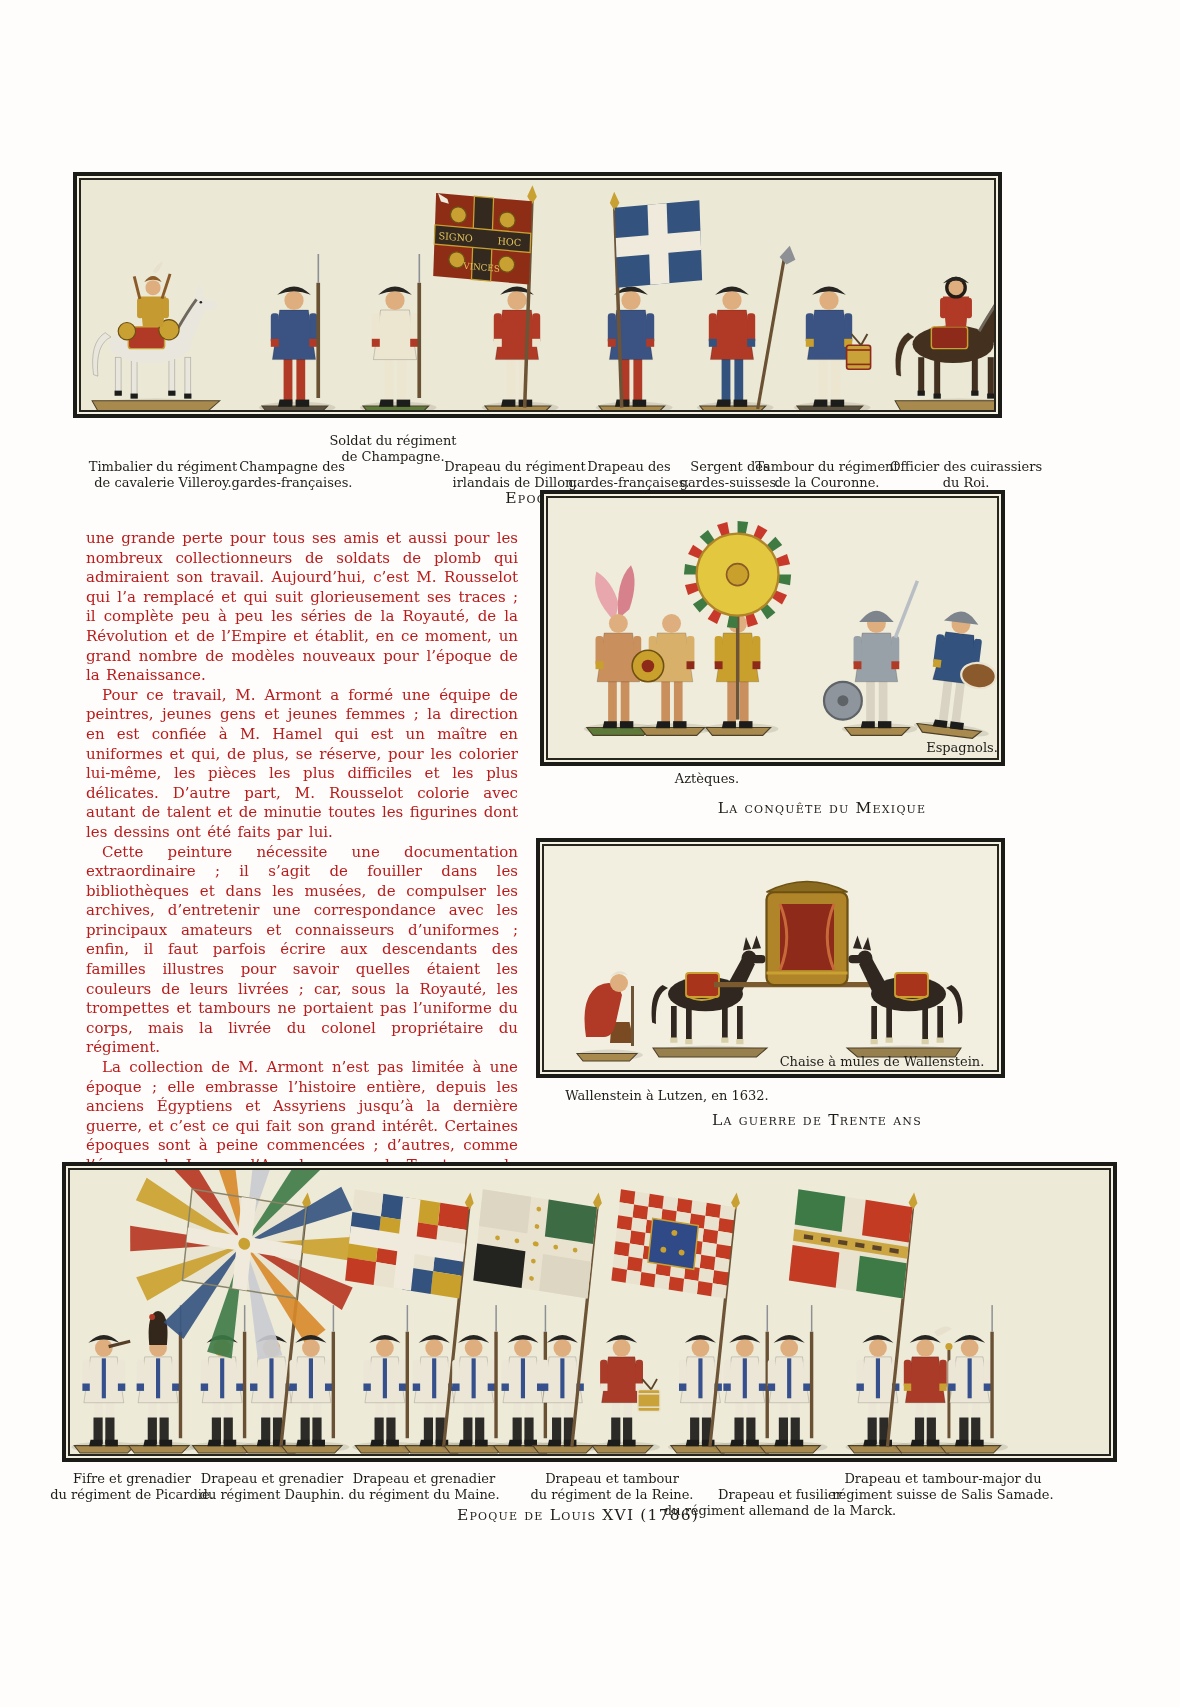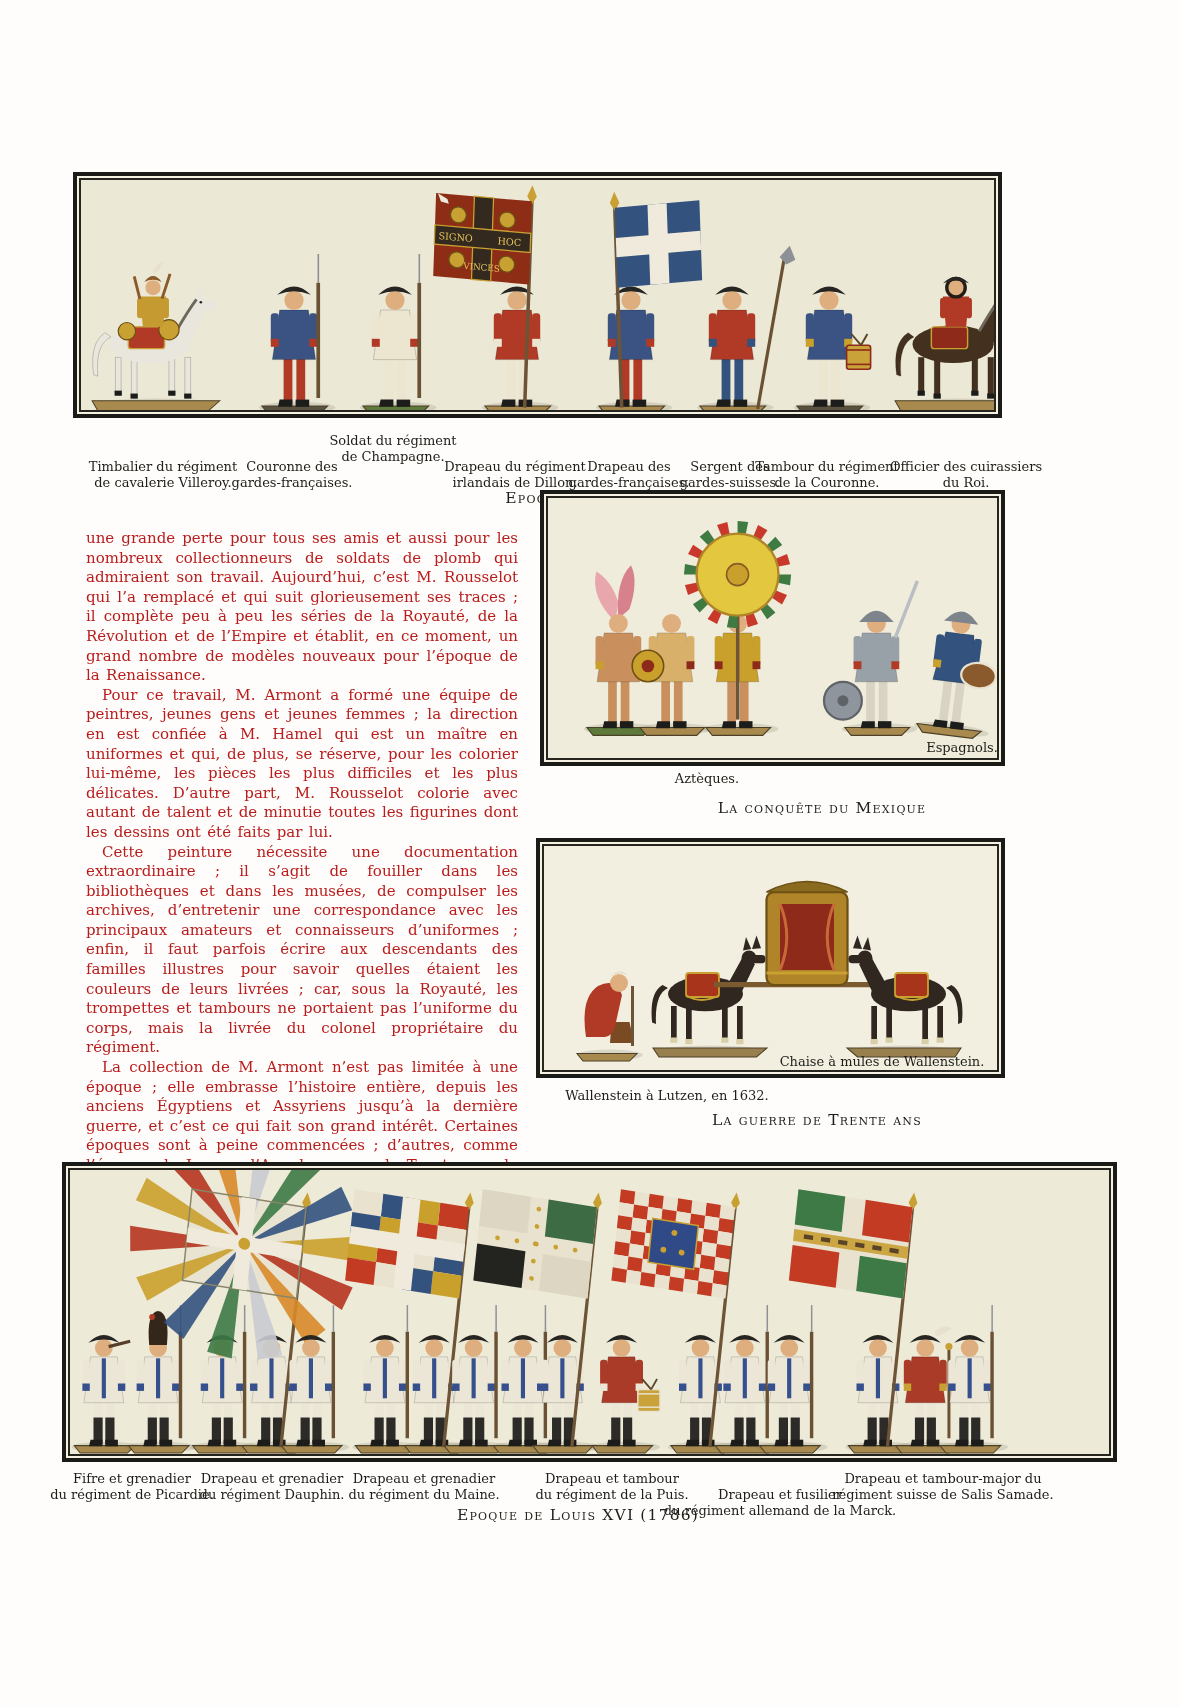--- a/index.html
+++ b/index.html
@@ -221,21 +221,21 @@
           </g>
         </svg>
     </div>
   </div>
 
   <div class="caption" style="left:151px;top:459px;margin-left:12px;">
     <span>Timbalier du régiment</span>
     <span>de cavalerie Villeroy.</span>
   </div>
   <div class="caption" style="left:292px;top:459px;">
-    <span>Couronne des</span>
+    <span>Champagne des</span>
     <span>gardes-françaises.</span>
   </div>
   <div class="caption" style="left:393px;top:433px;">
     <span>Soldat du régiment</span>
     <span>de Champagne.</span>
   </div>
   <div class="caption" style="left:515px;top:459px;">
     <span>Drapeau du régiment</span>
     <span>irlandais de Dillon.</span>
   </div>
@@ -980,21 +980,21 @@
   <div class="caption" style="left:272px;top:1471px;">
     <span>Drapeau et grenadier</span>
     <span>du régiment Dauphin.</span>
   </div>
   <div class="caption" style="left:424px;top:1471px;">
     <span>Drapeau et grenadier</span>
     <span>du régiment du Maine.</span>
   </div>
   <div class="caption" style="left:612px;top:1471px;">
     <span>Drapeau et tambour</span>
-    <span>du régiment de la Puis.</span>
+    <span>du régiment de la Reine.</span>
   </div>
   <div class="caption" style="left:780px;top:1471px;margin-top:16px;">
     <span>Drapeau et fusilier</span>
     <span>du régiment allemand de la Marck.</span>
   </div>
   <div class="caption" style="left:943px;top:1471px;">
     <span>Drapeau et tambour-major du</span>
     <span>régiment suisse de Salis Samade.</span>
   </div>
   <div class="plate-title" style="left:578px;top:1506px;">Epoque de Louis XVI (1786)</div>

